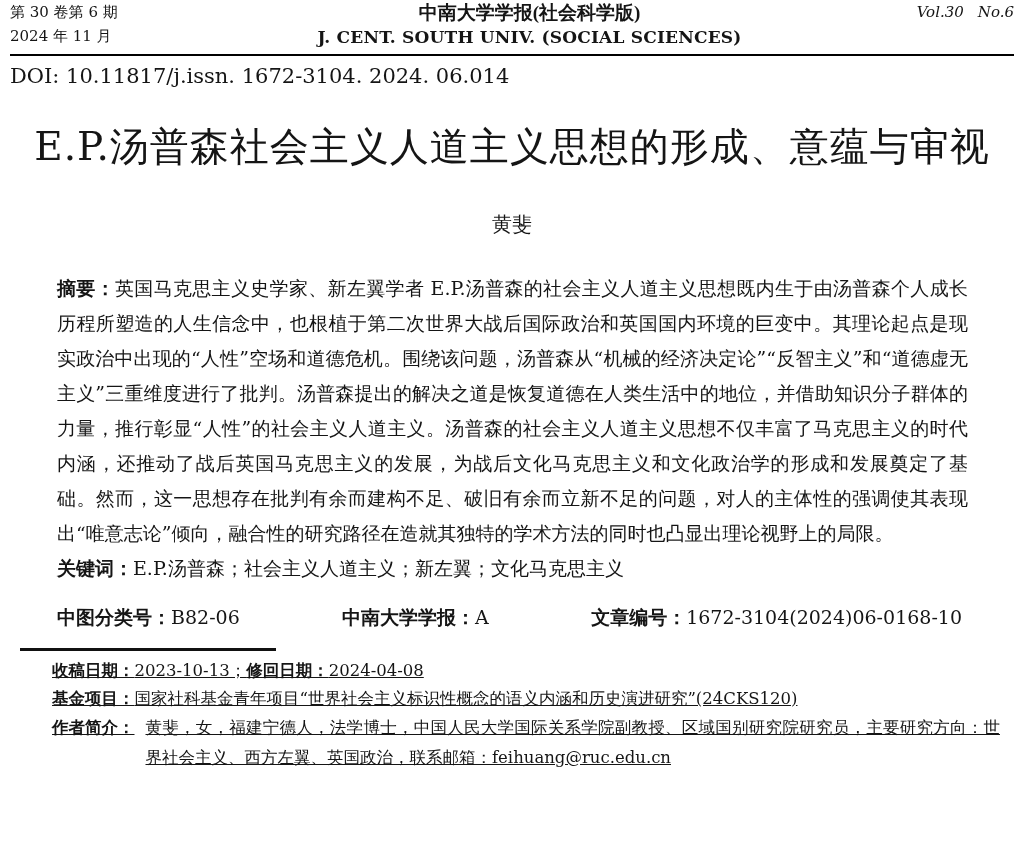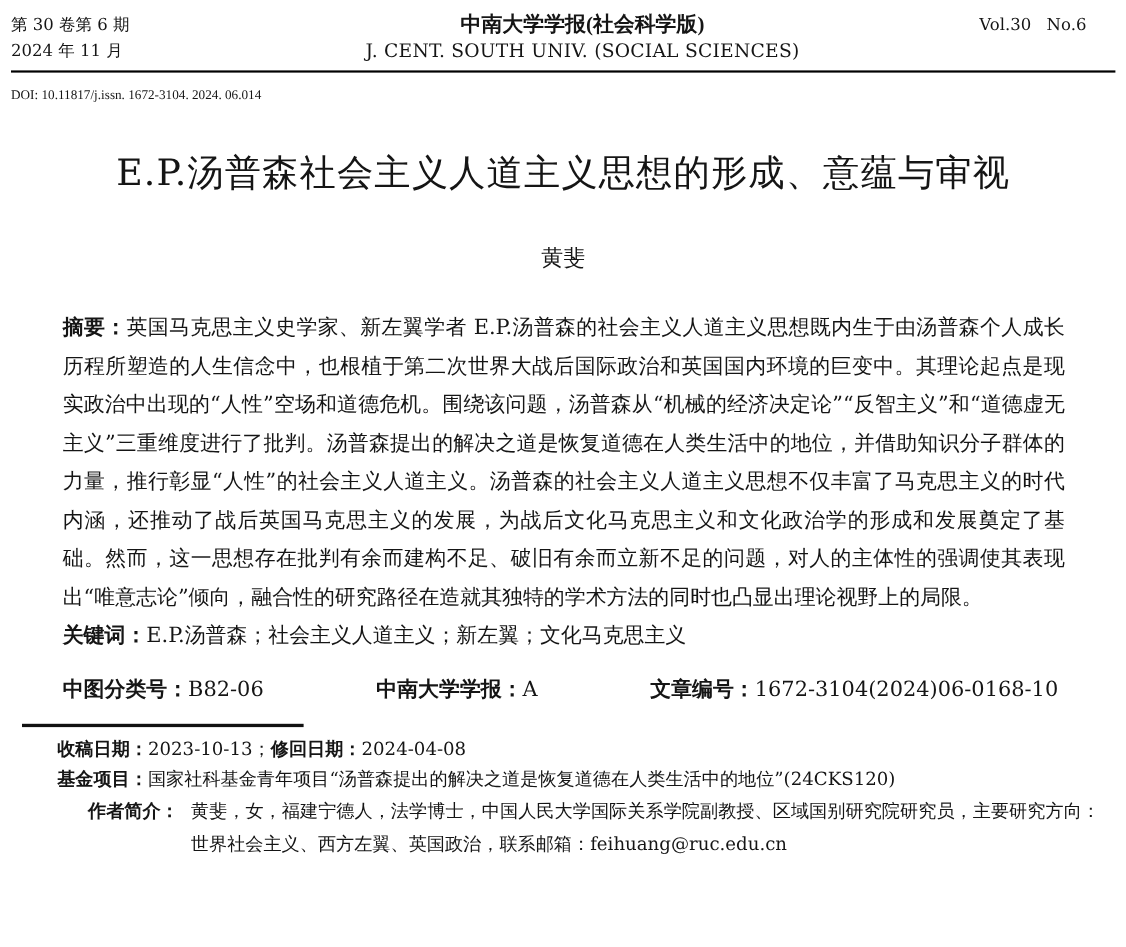--- a/index.html
+++ b/index.html
@@ -1,37 +1,37 @@
 <!DOCTYPE html>
 <html><head>
 <meta charset="utf-8">
 <style>
   html,body{margin:0;padding:0;}
   body{
     width:1024px;height:861px;overflow:hidden;background:#ffffff;color:#151515;
     font-family:"DejaVu Serif","Liberation Serif",serif;
     -webkit-font-smoothing:antialiased;
   }
-  .page{padding:10px 10px 0 10px;box-sizing:border-box;width:1024px;height:645px;}
+  .page{padding:0 10px 0 10px;box-sizing:border-box;width:1024px;height:645px;}
 
   
   .masthead{display:flex;align-items:flex-start;}
   .m-left{width:185px;font-size:15px;line-height:24px;white-space:nowrap;}
   .m-center{flex:1;text-align:center;}
   .m-center .cn{font-size:19px;line-height:26px;font-weight:700;font-family:Liberation Serif, serif;}
-  .m-center .en{font-size:17px;line-height:23px;font-weight:400;letter-spacing:.2px;}
-  .m-right{width:150px;text-align:center;font-size:15px;line-height:24px;white-space:nowrap;}
+  .m-center .en{font-size:17px;line-height:23px;font-weight:700;letter-spacing:.2px;}
+  .m-right{width:150px;text-align:right;font-size:15px;line-height:24px;white-space:nowrap;font-style:italic;}
   .vol-gap{display:inline-block;width:14px;}
 
   .rule{border:none;height:0;border-top:2.5px solid #000;margin:5px 0 0 0;}
 
-  .doi{font-size:12px;line-height:22px;margin-top:9px;font-family:Liberation Serif, serif;}
+  .doi{font-size:21px;line-height:22px;margin-top:9px;}
 
   .title{
-    margin:38px 0 0 0;text-align:center;font-size:33px;line-height:44px;
+    margin:38px 0 0 0;text-align:center;font-size:39px;line-height:44px;
     font-weight:400;letter-spacing:1px;
   }
   .author{margin-top:42px;text-align:center;font-size:20px;line-height:26px;}
   .affil{margin-top:36px;text-align:center;font-size:18px;line-height:24px;}
 
   
   .meta-block{margin:34px 46px 16px 47px;}
   .abstract,.keywords{
     margin:0;font-size:19px;line-height:35px;text-align:justify;text-justify:inter-ideograph;
   }
@@ -40,23 +40,23 @@
 
   .class-row{
     display:flex;justify-content:space-between;align-items:baseline;
     margin:4px 52px 0 47px;font-size:19px;line-height:30px;white-space:nowrap;
   }
 
   .sep{width:256px;height:3px;background:#111;margin:16px 0 0 10px;}
 
   
   .footnotes{margin:6px 14px 0 42px;font-size:16.5px;line-height:28px;}
-  .fn{margin:0;}
+  .fn{margin:0;text-decoration:underline;}
   .fn-bio{display:flex;line-height:30px;}
-  .fn-bio .fn-label{white-space:nowrap;flex:0 0 auto;margin-left:28px;}
+  .fn-bio .fn-label{white-space:nowrap;flex:0 0 auto;}
   .fn-bio .bio-text{flex:1 1 auto;text-align:justify;margin-left:11px;}
 </style>
 </head>
 <body>
 
 <div class="page">
 
   <div class="masthead">
     <div class="m-left">
       <div>第 30 卷第 6 期</div>
@@ -88,20 +88,20 @@
   <div class="class-row">
     <span><span class="b">中图分类号：</span><span>B82-06</span></span>
     <span><span class="b">中南大学学报：</span><span>A</span></span>
     <span><span class="b">文章编号：</span><span>1672-3104(2024)06-0168-10</span></span>
   </div>
 
   <div class="sep"></div>
 
   <div class="footnotes">
     <p class="fn"><span class="b">收稿日期：</span><span>2023-10-13；</span><span class="b">修回日期：</span><span>2024-04-08</span></p>
-    <p class="fn"><span class="b">基金项目：</span><span>国家社科基金青年项目“汤普森提出的解决之道是恢复道德在人类生活中的地位”(24CKS120)</span></p>
+    <p class="fn"><span class="b">基金项目：</span><span>国家社科基金青年项目“世界社会主义标识性概念的语义内涵和历史演进研究”(24CKS120)</span></p>
     <div class="fn fn-bio">
         <span class="b fn-label">作者简介：</span>
         <span class="bio-text">黄斐，女，福建宁德人，法学博士，中国人民大学国际关系学院副教授、区域国别研究院研究员，主要研究方向：世界社会主义、西方左翼、英国政治，联系邮箱：feihuang@ruc.edu.cn</span>
       </div>
   </div>
 
 </div>
 
 </body></html>

